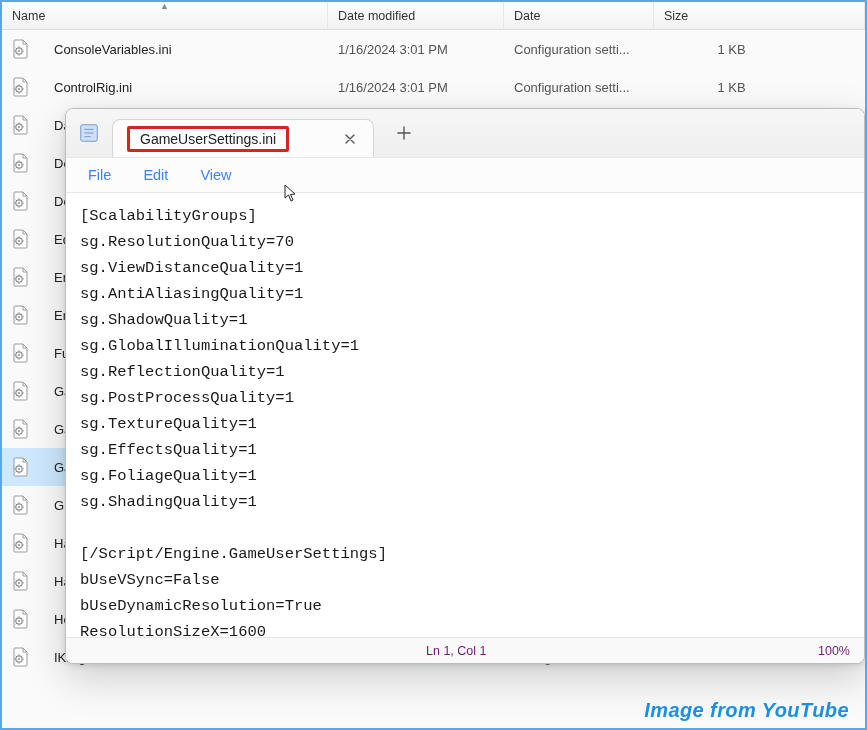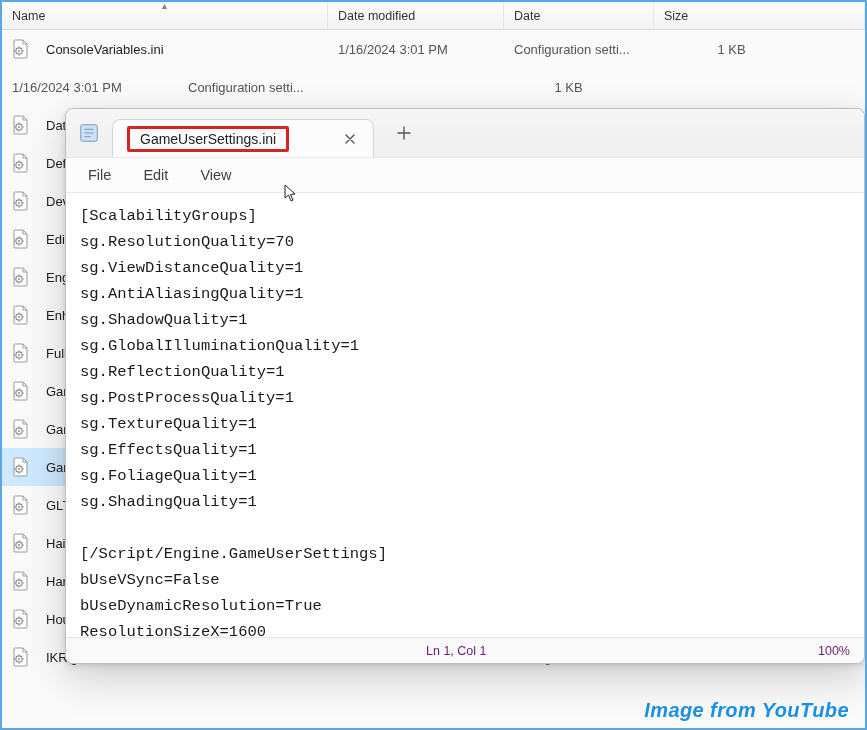--- a/index.html
+++ b/index.html
@@ -64,21 +64,21 @@
     padding: 0;
     color: #222;
   }
   .file-row.selected {
     background: #cde8ff;
   }
   .cell-name {
     width: 326px;
     display: flex;
     align-items: center;
-    gap: 16px;
+    gap: 24px;
     padding-left: 10px;
     white-space: nowrap;
     overflow: hidden;
     text-overflow: ellipsis;
   }
   .cell-date { width: 176px; padding-left: 10px; color: #555; }
   .cell-type { width: 150px; padding-left: 10px; color: #555; white-space: nowrap; overflow: hidden; text-overflow: ellipsis;}
   .cell-size { flex: 1; padding-right: 56px; text-align: center; color: #555; }
 
   .ini-icon {
@@ -164,21 +164,21 @@
     display: flex;
     align-items: center;
     padding: 0 8px;
     gap: 4px;
     position: relative;
   }
   .np-menuitem {
     padding: 4px 14px;
     border-radius: 4px;
     font-size: 14.5px;
-    color: #404040;
+    color: #3b82f6;
     cursor: pointer;
   }
   .np-cursor {
     font-size: 14px;
     color: #444;
     position: absolute;
     left: 218px;
     top: 26px;
     pointer-events: none;
   }
@@ -251,20 +251,32 @@
           <path d="M7 8.2 v-1 M7 15.8 v1 M3.2 12 h-1 M10.8 12 h1 M4.5 9.5 l-.7-.7 M9.5 14.5 l.7.7 M4.5 14.5 l-.7.7 M9.5 9.5 l.7-.7" stroke="#8c8c8c" stroke-width="1"></path>
         </svg>
       </span>
       <span>ConsoleVariables.ini</span>
     </div>
     <div class="cell-date">1/16/2024 3:01 PM</div>
     <div class="cell-type">Configuration setti...</div>
     <div class="cell-size">1 KB</div>
   </div>
       <div class="file-row">
+    <div class="cell-name">
+      <span class="ini-icon">
+        <svg viewBox="0 0 18 20">
+          <path d="M3 1 h8 l4 4 v13 a1 1 0 0 1 -1 1 h-11 a1 1 0 0 1 -1 -1 v-16 a1 1 0 0 1 1 -1 z" fill="#fefefe" stroke="#9a9a9a" stroke-width="1"></path>
+          <path d="M11 1 v4 h4" fill="none" stroke="#9a9a9a" stroke-width="1"></path>
+          <circle cx="7" cy="12" r="3.2" fill="none" stroke="#8c8c8c" stroke-width="1.2"></circle>
+          <circle cx="7" cy="12" r="1" fill="#8c8c8c"></circle>
+          <path d="M7 8.2 v-1 M7 15.8 v1 M3.2 12 h-1 M10.8 12 h1 M4.5 9.5 l-.7-.7 M9.5 14.5 l.7.7 M4.5 14.5 l-.7.7 M9.5 9.5 l.7-.7" stroke="#8c8c8c" stroke-width="1"></path>
+        </svg>
+      </span>
+      <span>ControlRig.ini</span>
+    </div>
     <div class="cell-date">1/16/2024 3:01 PM</div>
     <div class="cell-type">Configuration setti...</div>
     <div class="cell-size">1 KB</div>
   </div>
       <div class="file-row">
     <div class="cell-name">
       <span class="ini-icon">
         <svg viewBox="0 0 18 20">
           <path d="M3 1 h8 l4 4 v13 a1 1 0 0 1 -1 1 h-11 a1 1 0 0 1 -1 -1 v-16 a1 1 0 0 1 1 -1 z" fill="#fefefe" stroke="#9a9a9a" stroke-width="1"></path>
           <path d="M11 1 v4 h4" fill="none" stroke="#9a9a9a" stroke-width="1"></path>

